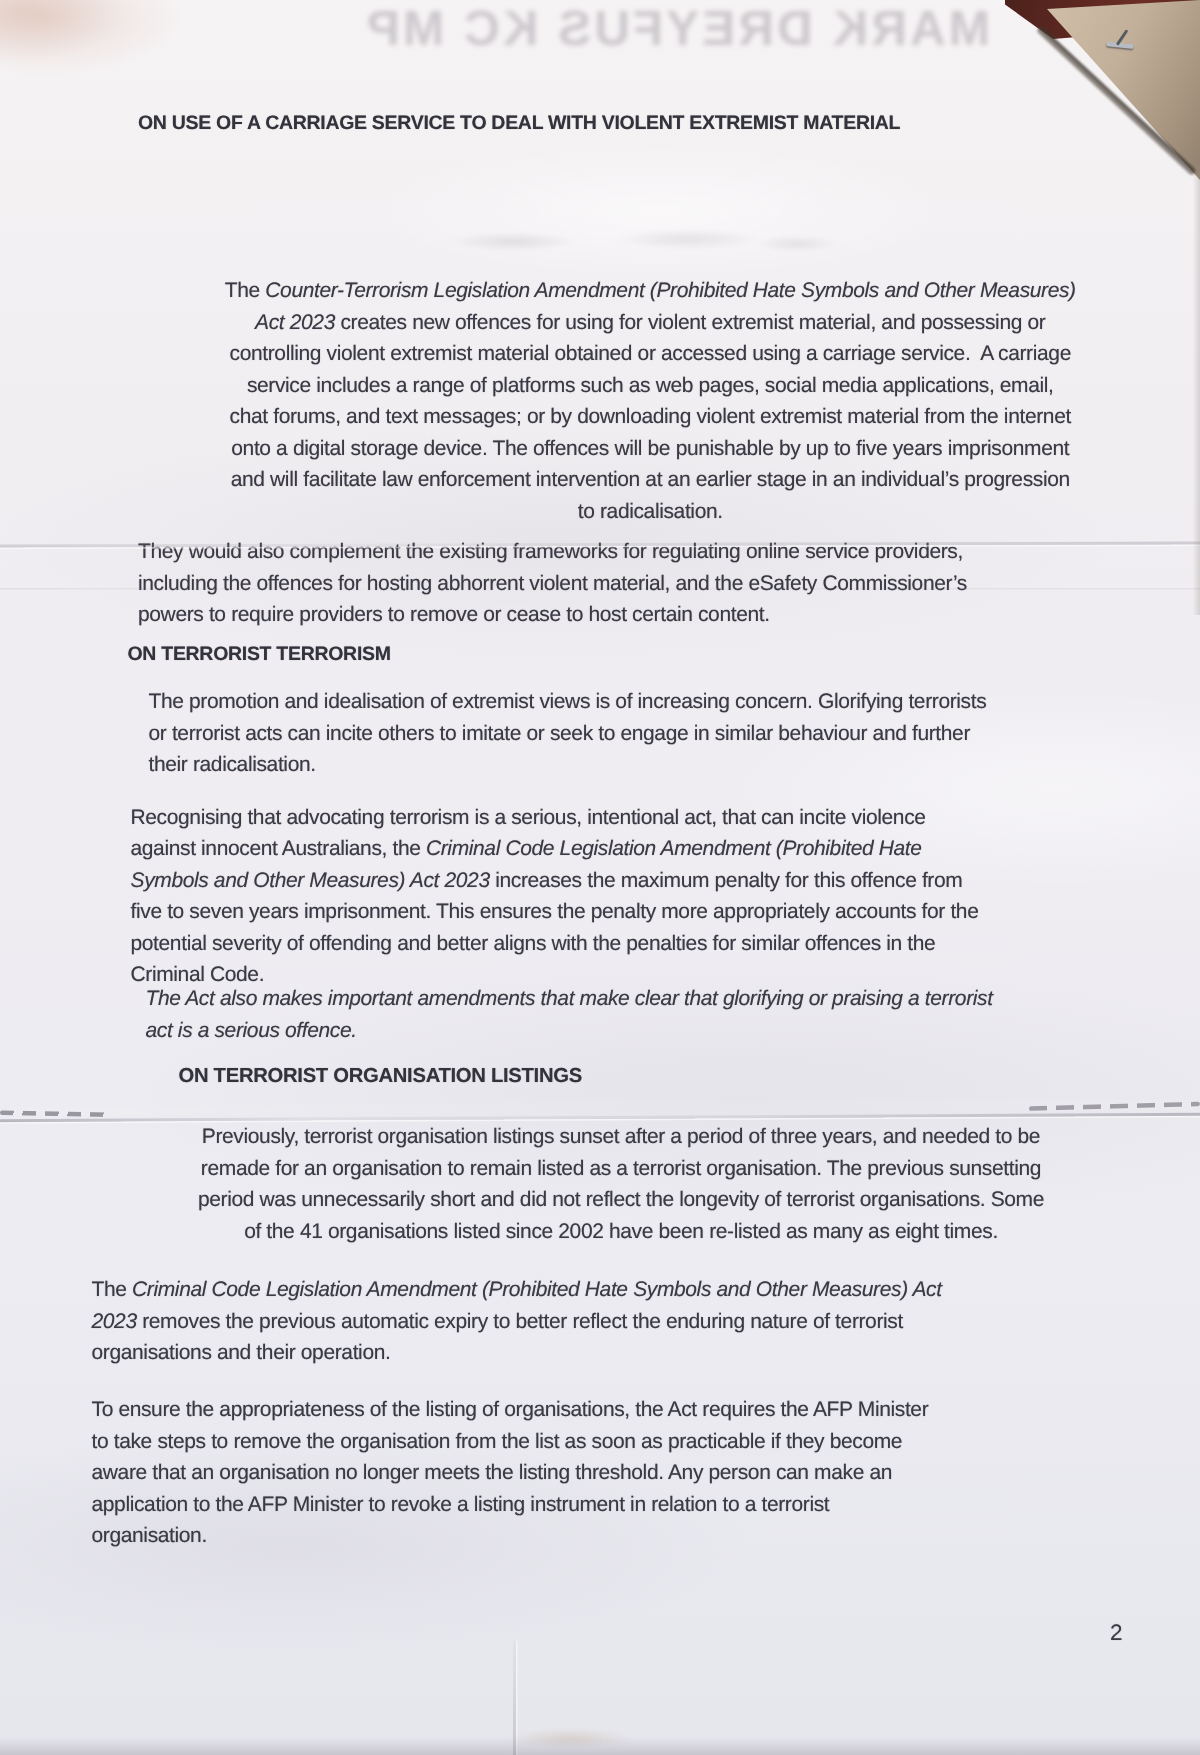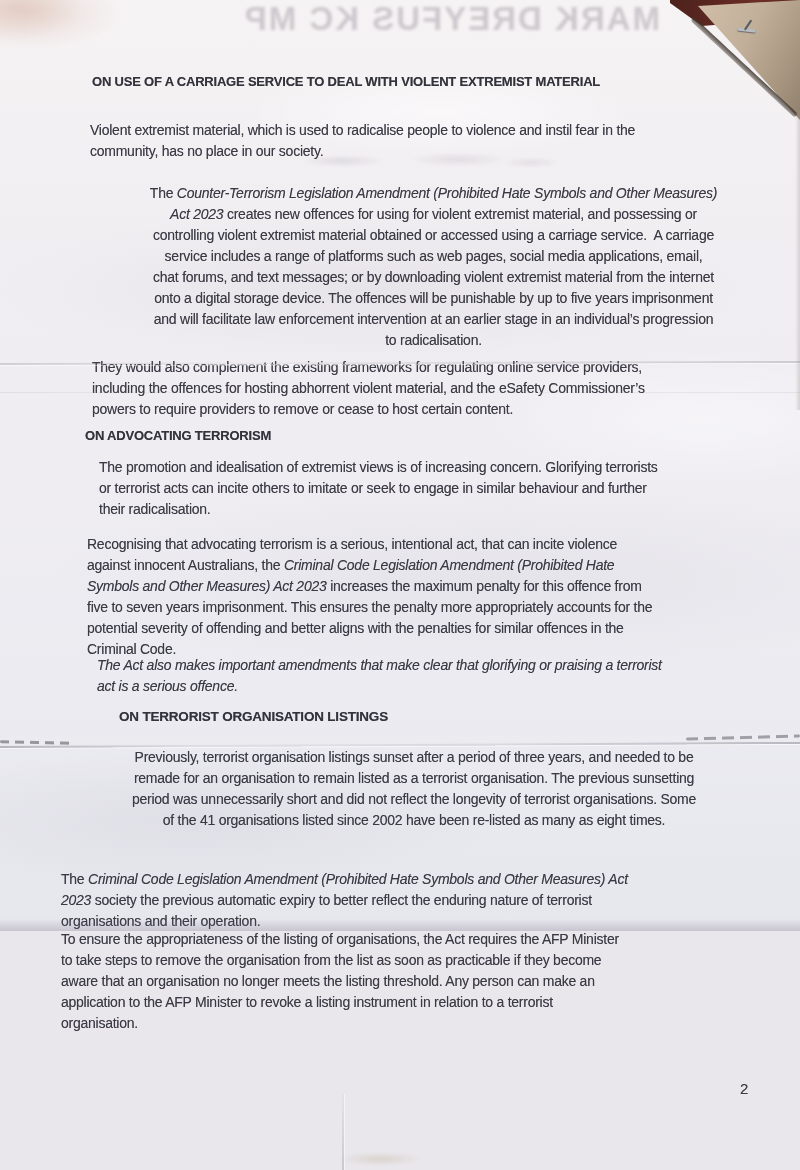--- a/index.html
+++ b/index.html
@@ -2,21 +2,21 @@
 <html><head>
 <meta charset="utf-8">
 <style>
   html,body{margin:0;padding:0;}
   body{
     width:800px;height:1170px;overflow:hidden;
     font-family:"Liberation Sans",sans-serif;
     background:#e9e7ec;
   }
   .page{
-    position:relative;width:800px;height:931px;
+    position:relative;width:800px;height:1170px;
     background:
       radial-gradient(130px 55px ellipse at 30px 12px, rgba(216,182,166,0.38), transparent 70%),
       radial-gradient(260px 60px ellipse at 55% 12%, rgba(255,255,255,0.55), transparent 75%),
       radial-gradient(520px 110px ellipse at 46% 31%, rgba(150,145,158,0.10), transparent 72%),
       radial-gradient(620px 130px ellipse at 62% 62%, rgba(150,145,158,0.09), transparent 72%),
       radial-gradient(430px 100px ellipse at 24% 88%, rgba(148,143,158,0.11), transparent 72%),
       radial-gradient(300px 90px ellipse at 88% 45%, rgba(255,255,255,0.4), transparent 75%),
       linear-gradient(180deg,#f6f3f4 0%,#f1eef2 25%,#efedf2 50%,#ebebf1 75%,#e6e6ed 100%);
   }
   
@@ -37,21 +37,21 @@
   #h1{left:92px;top:74px;width:640px;}
   #p1{left:90px;top:120px;width:690px;}
   #p2{left:86px;top:183px;width:695px;text-align:center;}
   #p3{left:92px;top:357px;width:695px;}
   #h2{left:85px;top:428px;width:500px;}
   #p4{left:99px;top:457px;width:695px;}
   #p5{left:77px;top:534px;width:700px;margin-left:10px;}
   #p6{left:72px;top:655px;width:700px;}
   #h3{left:71px;top:709px;width:520px;font-size:13.5px;margin-left:48px;}
   #p7{left:61px;top:747px;width:706px;text-align:center;}
-  #p8{left:61px;top:869px;width:706px;}
+  #p8{left:61px;top:849px;width:706px;}
   #p9{left:61px;top:929px;width:710px;}
   .pagenum{
     position:absolute;left:740px;top:1080px;
     font-size:15px;color:#3c3c46;text-shadow:0 0 0.6px rgba(60,60,70,0.5);
   }
   
   .bleed{
     position:absolute;left:170px;top:0px;width:490px;height:52px;
     transform:scaleX(-1);
     font-size:33px;font-weight:bold;letter-spacing:2px;
@@ -148,54 +148,52 @@
   <div class="bg-corner"></div>
   <div class="fold-tan"></div>
   <div class="fold-shadow"></div>
   <div class="staple">
     <div class="bar1"></div>
     <div class="bar2"></div>
   </div>
   <div class="tl-tint"></div>
 
   <h2 class="hd" id="h1">ON USE OF A CARRIAGE SERVICE TO DEAL WITH VIOLENT EXTREMIST MATERIAL</h2>
-  <p class="para" id="p1"><span>Violent extremist material, which is used to radicalise people to violence and instil fear in the
-community, has no place in our society.</span></p>
   <p class="para" id="p2"><span>The </span><span class="it">Counter-Terrorism Legislation Amendment (Prohibited Hate Symbols and Other Measures)
 Act 2023</span><span> creates new offences for using for violent extremist material, and possessing or
 controlling violent extremist material obtained or accessed using a carriage service.  A carriage
 service includes a range of platforms such as web pages, social media applications, email,
 chat forums, and text messages; or by downloading violent extremist material from the internet
 onto a digital storage device. The offences will be punishable by up to five years imprisonment
 and will facilitate law enforcement intervention at an earlier stage in an individual’s progression
 to radicalisation.</span></p>
   <p class="para" id="p3"><span>They would also complement the existing frameworks for regulating online service providers,
 including the offences for hosting abhorrent violent material, and the eSafety Commissioner’s
 powers to require providers to remove or cease to host certain content.</span></p>
 
-  <h2 class="hd" id="h2">ON ADVOCATING TERRORISM</h2>
+  <h2 class="hd" id="h2">ON TERRORIST TERRORISM</h2>
   <p class="para" id="p4"><span>The promotion and idealisation of extremist views is of increasing concern. Glorifying terrorists
 or terrorist acts can incite others to imitate or seek to engage in similar behaviour and further
 their radicalisation.</span></p>
   <p class="para" id="p5"><span>Recognising that advocating terrorism is a serious, intentional act, that can incite violence
 against innocent Australians, the </span><span class="it">Criminal Code Legislation Amendment (Prohibited Hate
 Symbols and Other Measures) Act 2023</span><span> increases the maximum penalty for this offence from
 five to seven years imprisonment. This ensures the penalty more appropriately accounts for the
 potential severity of offending and better aligns with the penalties for similar offences in the
 Criminal Code.</span></p>
   <p class="para slant" id="p6"><span class="it">The Act also makes important amendments that make clear that glorifying or praising a terrorist
 act is a serious offence.</span></p>
 
   <h2 class="hd" id="h3">ON TERRORIST ORGANISATION LISTINGS</h2>
   <p class="para" id="p7"><span>Previously, terrorist organisation listings sunset after a period of three years, and needed to be
 remade for an organisation to remain listed as a terrorist organisation. The previous sunsetting
 period was unnecessarily short and did not reflect the longevity of terrorist organisations. Some
 of the 41 organisations listed since 2002 have been re-listed as many as eight times.</span></p>
   <p class="para" id="p8"><span>The </span><span class="it">Criminal Code Legislation Amendment (Prohibited Hate Symbols and Other Measures) Act
-2023</span><span> society the previous automatic expiry to better reflect the enduring nature of terrorist
+2023</span><span> removes the previous automatic expiry to better reflect the enduring nature of terrorist
 organisations and their operation.</span></p>
   <p class="para" id="p9"><span>To ensure the appropriateness of the listing of organisations, the Act requires the AFP Minister
 to take steps to remove the organisation from the list as soon as practicable if they become
 aware that an organisation no longer meets the listing threshold. Any person can make an
 application to the AFP Minister to revoke a listing instrument in relation to a terrorist
 organisation.</span></p>
 
   <div class="pagenum">2</div>
 
   <div class="crease-a"></div>

